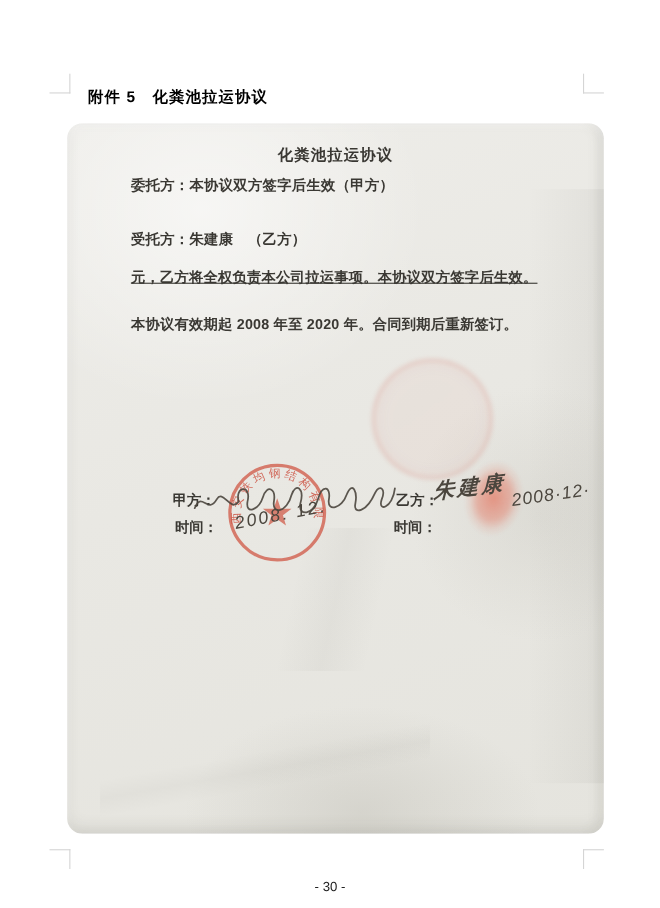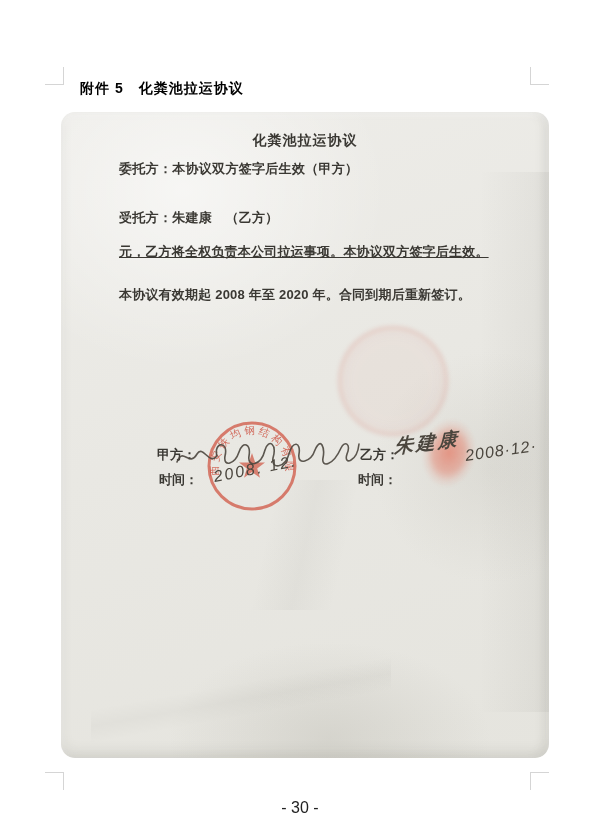--- a/index.html
+++ b/index.html
@@ -13,21 +13,21 @@
     position:absolute;left:48px;top:80px;
     font-size:14px;font-weight:bold;color:#000;letter-spacing:1px;white-space:nowrap;margin-left:32px;
   }
   .crop{position:absolute;width:18px;height:17px;}
   .crop.tl{left:45px;top:67px;border-right:1px solid #d5d5d5;border-bottom:1px solid #d5d5d5;}
   .crop.tr{left:530px;top:67px;border-left:1px solid #d5d5d5;border-bottom:1px solid #d5d5d5;}
   .crop.bl{left:45px;top:772px;border-right:1px solid #d5d5d5;border-top:1px solid #d5d5d5;}
   .crop.br{left:530px;top:772px;border-left:1px solid #d5d5d5;border-top:1px solid #d5d5d5;}
   .page-number{
     position:absolute;left:0;right:0;top:799px;text-align:center;
-    font-size:16px;color:#222;
+    font-size:12px;color:#222;
   }
   
   .photo{
     position:absolute;left:61px;top:112px;width:488px;height:646px;
     background:
       radial-gradient(ellipse 60% 40% at 25% 12%, rgba(255,255,255,0.55), rgba(255,255,255,0) 70%),
       radial-gradient(ellipse 40% 30% at 88% 55%, rgba(180,178,168,0.22), rgba(180,178,168,0) 60%),
       radial-gradient(ellipse 55% 25% at 55% 97%, rgba(175,173,163,0.30), rgba(175,173,163,0) 60%),
       linear-gradient(160deg,#eeede9 0%,#e9e8e3 45%,#e5e4de 100%);
     box-shadow: inset 0 -7px 12px rgba(90,88,80,0.10), inset -6px 0 10px rgba(90,88,80,0.08), inset 0 3px 6px rgba(255,255,255,0.5);

